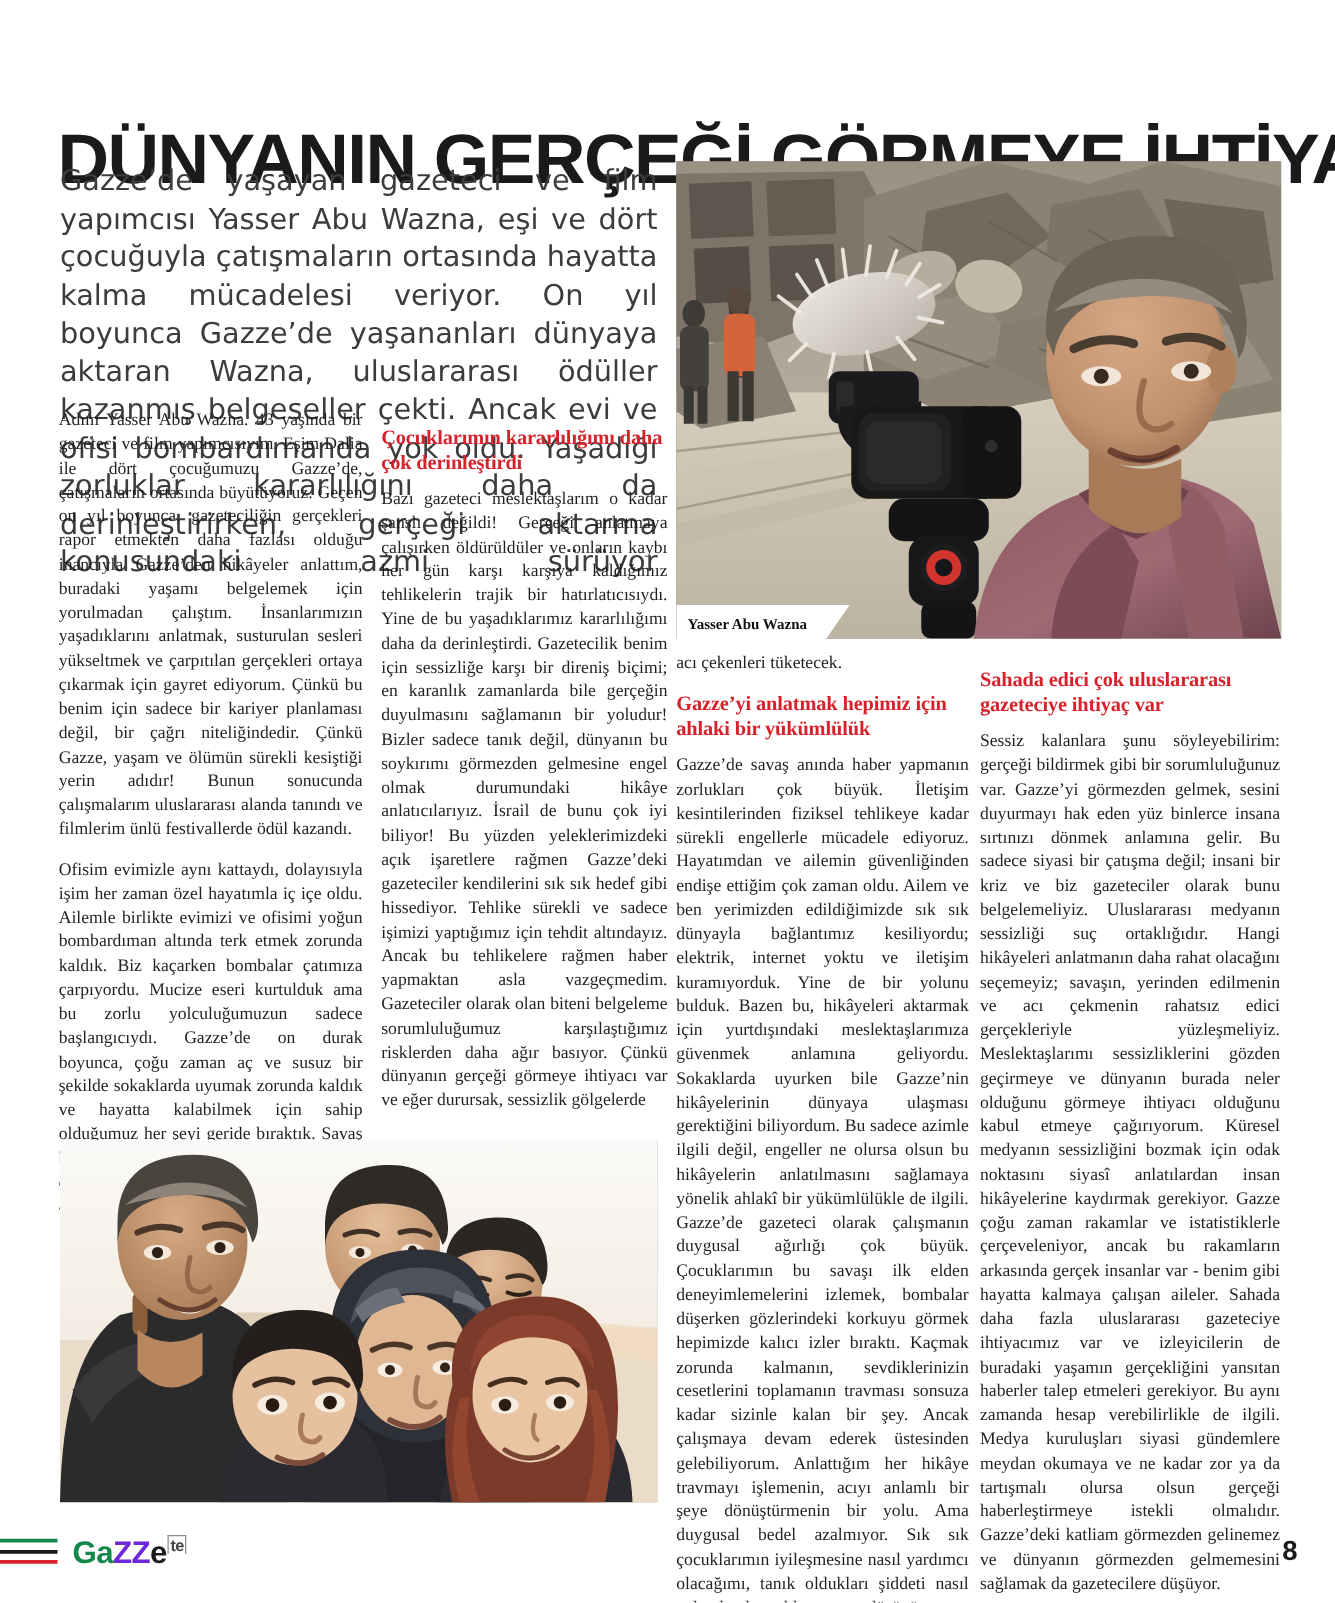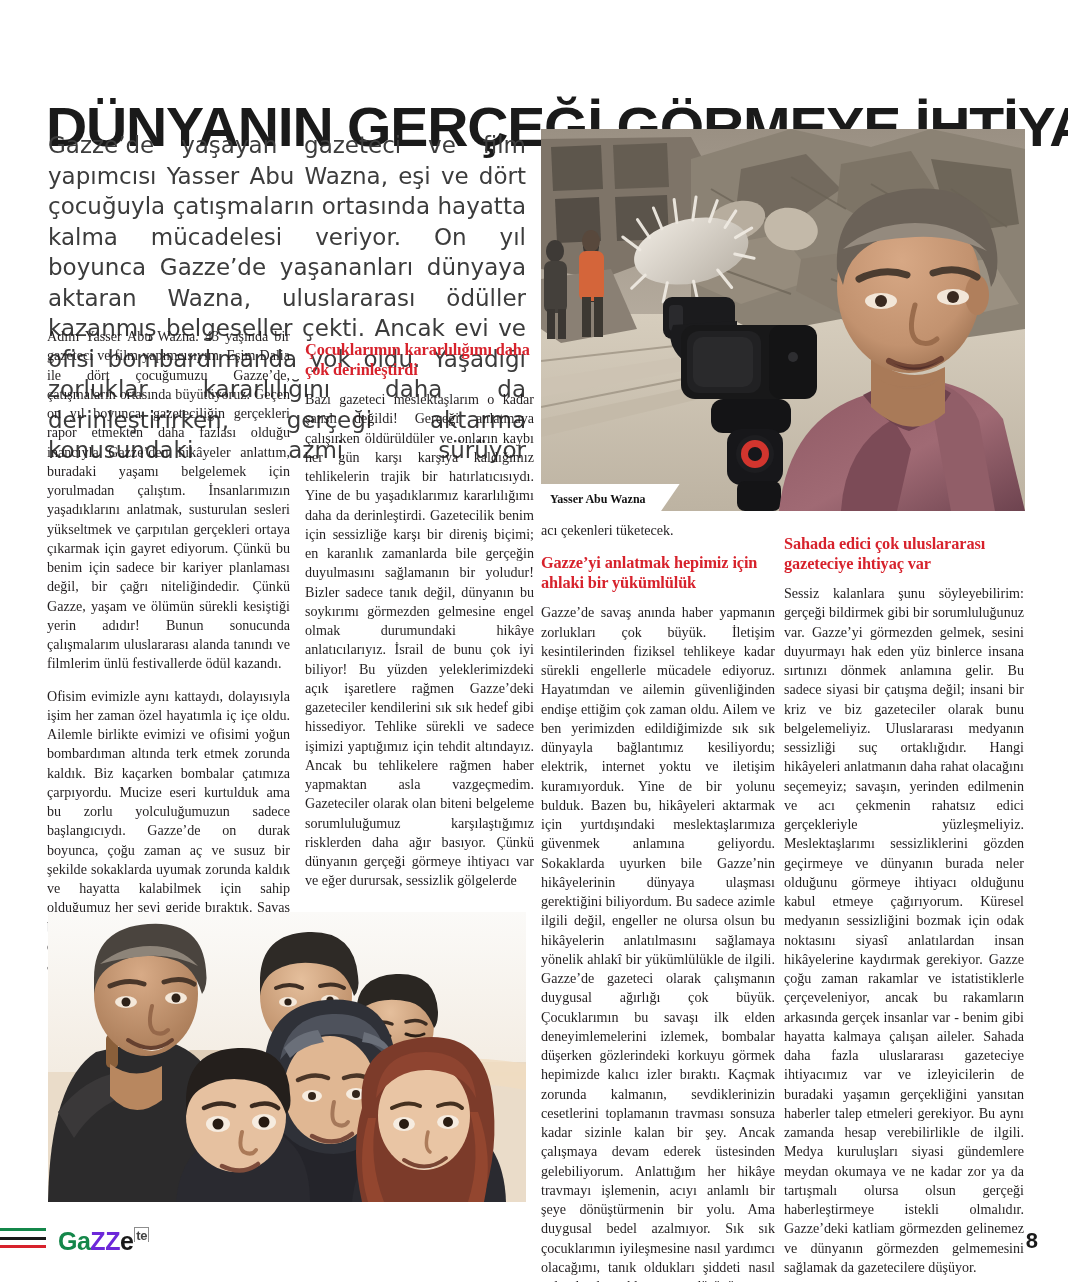--- a/index.html
+++ b/index.html
@@ -98,21 +98,21 @@
     letter-spacing:-0.1px;
   }
 
   #col1{ left:47px;  top:327px; width:243px; }
   #col2{ left:305px; top:327px; width:229px; }
   #col3{ left:541px; top:521px; width:234px; }
   #col4{ left:784px; top:521px; width:240px; }
   .logo{
     position:absolute;
     left:0px; top:1228px;
-    display:flex; gap:0px;
+    display:flex; align-items:center; gap:0px;
     height:26px;
   }
   .flag-bars{
     width:46px; height:20px;
     display:flex; flex-direction:column; justify-content:space-between;
     margin-right:12px;
   }
   .flag-bars i{display:block;height:3px;width:100%;}
   .bar-g{background:#14874a;}
   .bar-k{background:#1a1a1a;}

